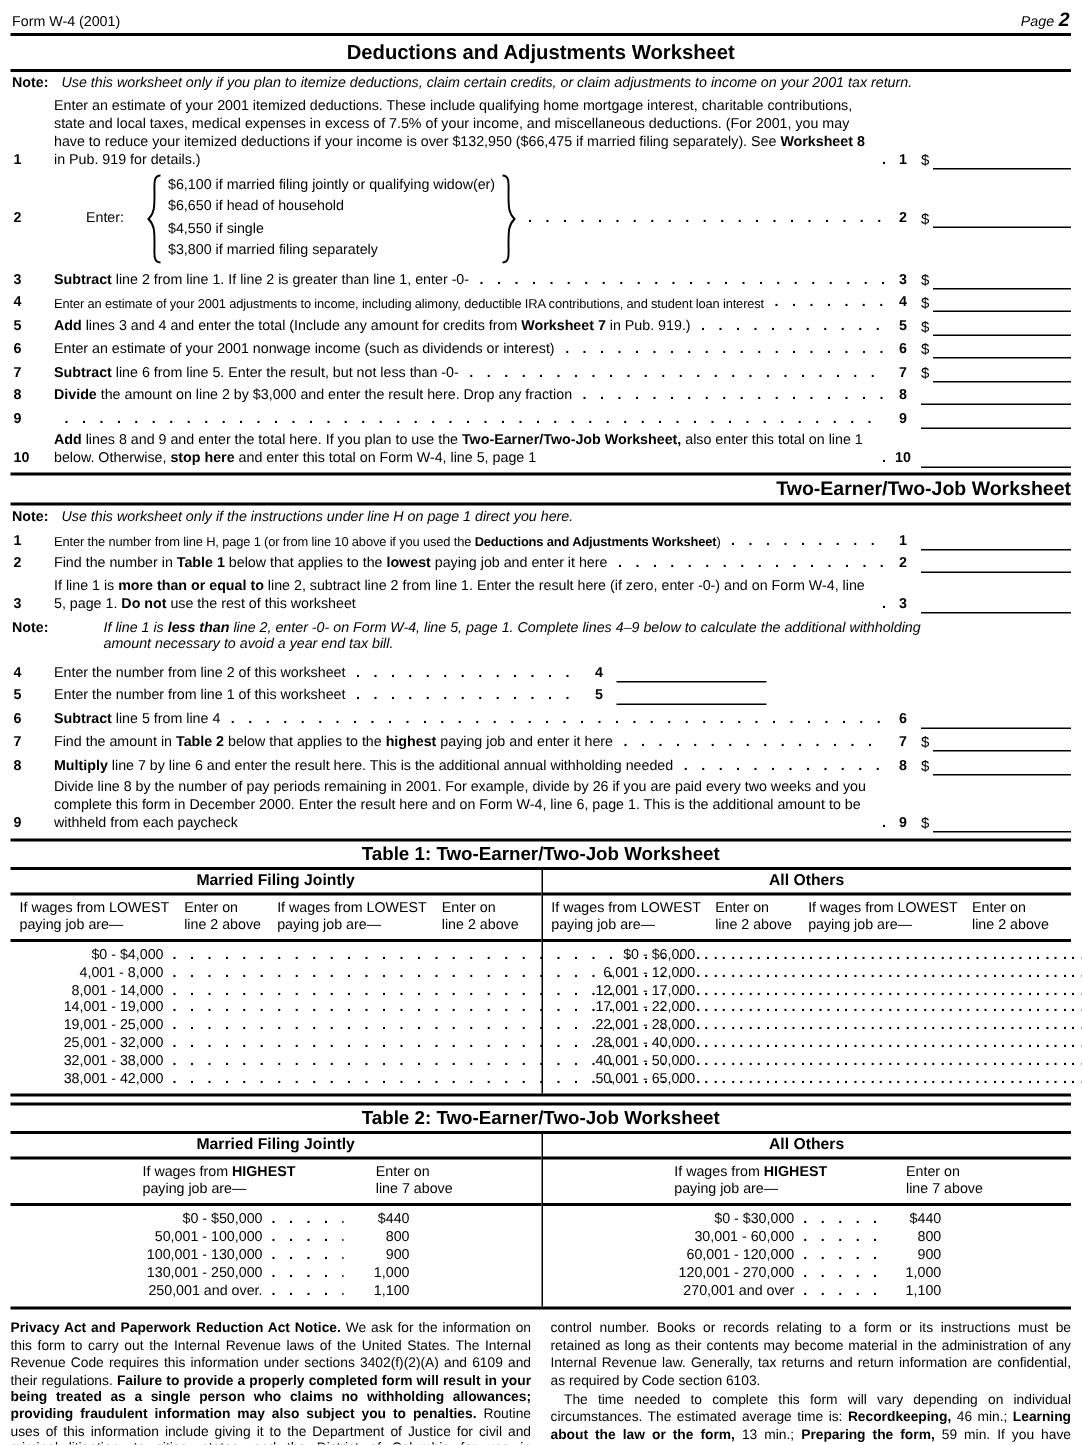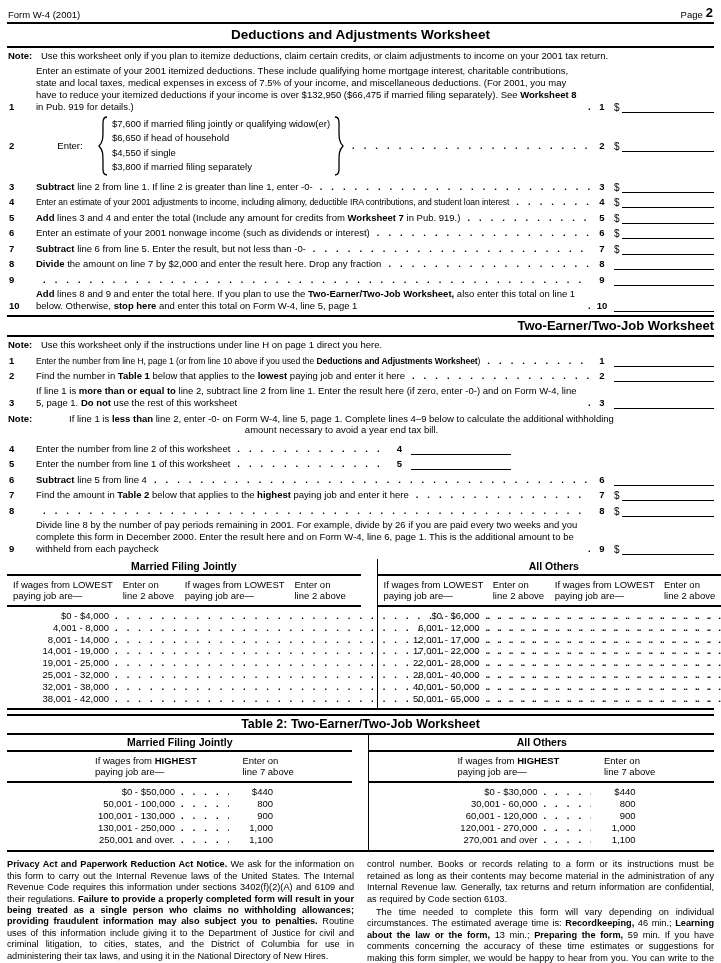--- a/index.html
+++ b/index.html
@@ -2,26 +2,26 @@
 <html><head>
 <meta charset="utf-8">
 <style>
   html,body{margin:0;padding:0;background:#fff;}
   body{width:721px;height:963px;overflow:hidden;color:#000;
        font-family:"Liberation Sans", sans-serif;font-size:9.5px;}
   .page{padding:3px 7px 0 7px;}
   b{font-weight:bold;}
   .hr2{border-top:2.2px solid #000;margin:1px 0;}
   .hdr{display:flex;justify-content:space-between;align-items:flex-end;padding:2px 1px 1px 1px;}
-  .pagewrap{display:flex;align-items:flex-end;gap:3px;}
+  .pagewrap{display:flex;align-items:flex-end;gap:3px;font-style:italic;}
   .pagenum{font-weight:bold;font-size:13px;}
   .bigtitle{text-align:center;font-weight:bold;font-size:13.5px;padding:2px 0 3px;}
   .noteline{display:flex;margin:2px 0 3px;line-height:11.5px;}
   .notelabel{flex:none;width:33px;font-weight:bold;padding-left:1px;}
-  .noteital{text-align:center;}
+  .noteital{font-style:italic;}
   
   .wl{display:flex;align-items:flex-end;margin:2.5px 0;line-height:12px;}
   .lno{flex:none;width:27px;font-weight:bold;padding-left:2px;}
   .txt{flex:0 1 auto;max-width:545px;}
   .cond{font-size:8.6px;letter-spacing:-0.1px;}
   .ld{overflow:hidden;white-space:nowrap;letter-spacing:9px;font-weight:bold;}
   .leader{flex:1 1 0;height:12px;padding:0 2px 0 7px;}
   .rno{flex:none;width:24px;font-weight:bold;text-align:center;}
   .fld{flex:none;width:100px;display:flex;align-items:flex-end;height:13px;}
   .ds{font-size:10px;padding-right:2px;line-height:11px;}
@@ -33,21 +33,21 @@
   .l2lbl{flex:none;width:54px;padding-left:7px;text-align:center;}
   .opts{flex:none;line-height:14.5px;padding:0 4px;}
   .bracecol{flex:none;display:flex;align-items:center;}
   
   .band{border-top:2.2px solid #000;border-bottom:2.2px solid #000;
         text-align:right;font-weight:bold;font-size:13px;padding:1px 0 2px;margin-top:3px;}
   
   .tbl{border-bottom:2.2px solid #000;margin-top:4px;}
   .tband{border-top:2.2px solid #000;border-bottom:2.2px solid #000;
          text-align:center;font-weight:bold;font-size:12.5px;padding:1px 0 2px;}
-  .thalves{display:flex;gap:16px;}
+  .thalves{display:flex;}
   .thalf{width:50%;box-sizing:border-box;}
   .thalf.right{border-left:1.4px solid #000;}
   .tsub{text-align:center;font-weight:bold;font-size:10.5px;padding:1px 0 2px;border-bottom:2px solid #000;}
   .tcols{display:flex;padding:3px 4px 4px 6px;border-bottom:2px solid #000;line-height:11px;}
   .hpair{flex:1;display:flex;justify-content:center;}
   .hw{flex:1;}
   .he{flex:none;width:62px;}
   .tbody{display:flex;padding:3px 0 4px 0;}
   .tpair{flex:1;}
   .prow{display:flex;align-items:baseline;line-height:11.8px;}
@@ -102,21 +102,21 @@
 
   <div class="l2wrap">
     <span class="lno">2</span>
     <span class="l2lbl">Enter:</span>
     <span class="bracecol">
         <svg width="11" height="60" viewBox="0 0 11 60">
           <path d="M10 1 C5 1 6 7 6 13 C6 22 6 26 2 30 C6 34 6 38 6 47 C6 53 5 59 10 59" fill="none" stroke="#000" stroke-width="1.3"></path>
         </svg>
       </span>
     <span class="opts">
-      <div>$7,600 if married filing jointly or qualifying widow(er)</div>
+      <div>$6,100 if married filing jointly or qualifying widow(er)</div>
       <div>$6,650 if head of household</div>
       <div>$4,550 if single</div>
       <div>$3,800 if married filing separately</div>
     </span>
     <span class="bracecol">
         <svg width="11" height="60" viewBox="0 0 11 60">
           <path d="M1 1 C6 1 5 7 5 13 C5 22 5 26 9 30 C5 34 5 38 5 47 C5 53 6 59 1 59" fill="none" stroke="#000" stroke-width="1.3"></path>
         </svg>
       </span>
     <span class="leader ld">......................................................</span>
@@ -177,21 +177,21 @@
     <span class="leader ld">......................................................</span>
     <span class="rno">7</span>
     <span class="fld">
         <span class="ds">$</span>
         <span class="ul"></span>
       </span>
   </div>
 
   <div class="wl">
     <span class="lno">8</span>
-    <span class="txt"><b>Divide</b><span> the amount on line 7 by $2,000 and enter the result here. Drop any fraction</span></span>
+    <span class="txt"><b>Divide</b><span> the amount on line 2 by $3,000 and enter the result here. Drop any fraction</span></span>
     <span class="leader ld">......................................................</span>
     <span class="rno">8</span>
     <span class="fld">
         <span class="ul"></span>
       </span>
   </div>
 
   <div class="wl">
     <span class="lno">9</span>
     <span class="leader ld">......................................................</span>
@@ -285,40 +285,42 @@
     <span class="leader ld">......................................................</span>
     <span class="rno">7</span>
     <span class="fld">
         <span class="ds">$</span>
         <span class="ul"></span>
       </span>
   </div>
 
   <div class="wl">
     <span class="lno">8</span>
+    <span class="txt"><b>Multiply</b><span> line 7 by line 6 and enter the result here. This is the additional annual withholding needed</span></span>
     <span class="leader ld">......................................................</span>
     <span class="rno">8</span>
     <span class="fld">
         <span class="ds">$</span>
         <span class="ul"></span>
       </span>
   </div>
 
   <div class="wl">
     <span class="lno">9</span>
     <span class="txt">Divide line 8 by the number of pay periods remaining in 2001. For example, divide by 26 if you are paid every two weeks and you complete this form in December 2000. Enter the result here and on Form W-4, line 6, page 1. This is the additional amount to be withheld from each paycheck</span>
     <span class="leader ld">......................................................</span>
     <span class="rno">9</span>
     <span class="fld">
         <span class="ds">$</span>
         <span class="ul"></span>
       </span>
   </div>
 
   <div class="tbl">
+    <div class="tband">Table 1: Two-Earner/Two-Job Worksheet</div>
     <div class="thalves">
       <div class="thalf">
         <div class="tsub">Married Filing Jointly</div>
         <div class="tcols">
           <div class="hpair">
               <div class="hw">
                 <div>If wages from LOWEST</div>
                 <div>paying job are—</div>
               </div>
               <div class="he">

